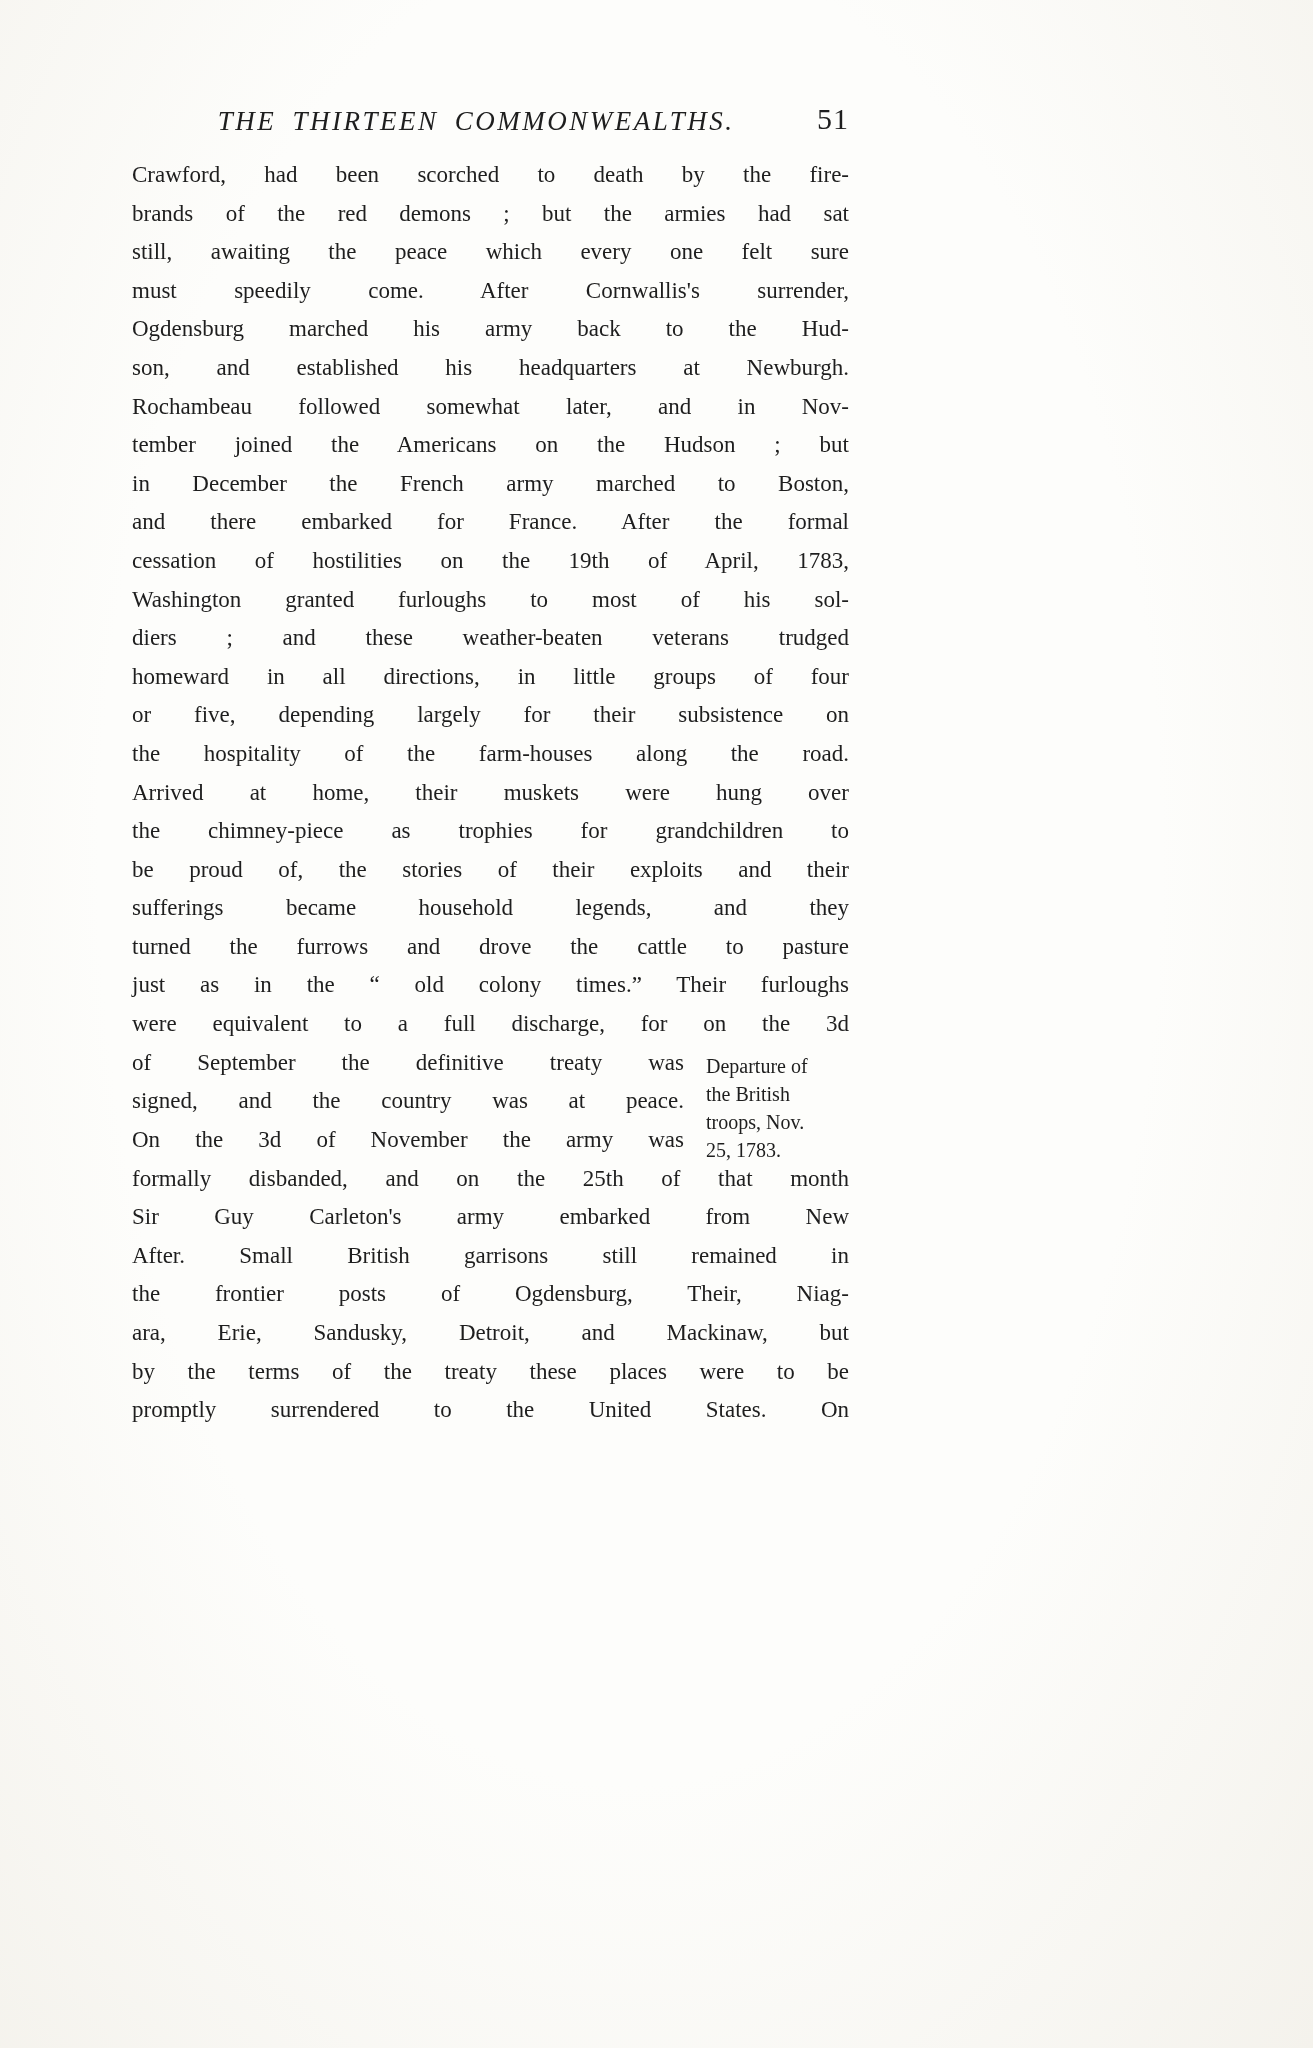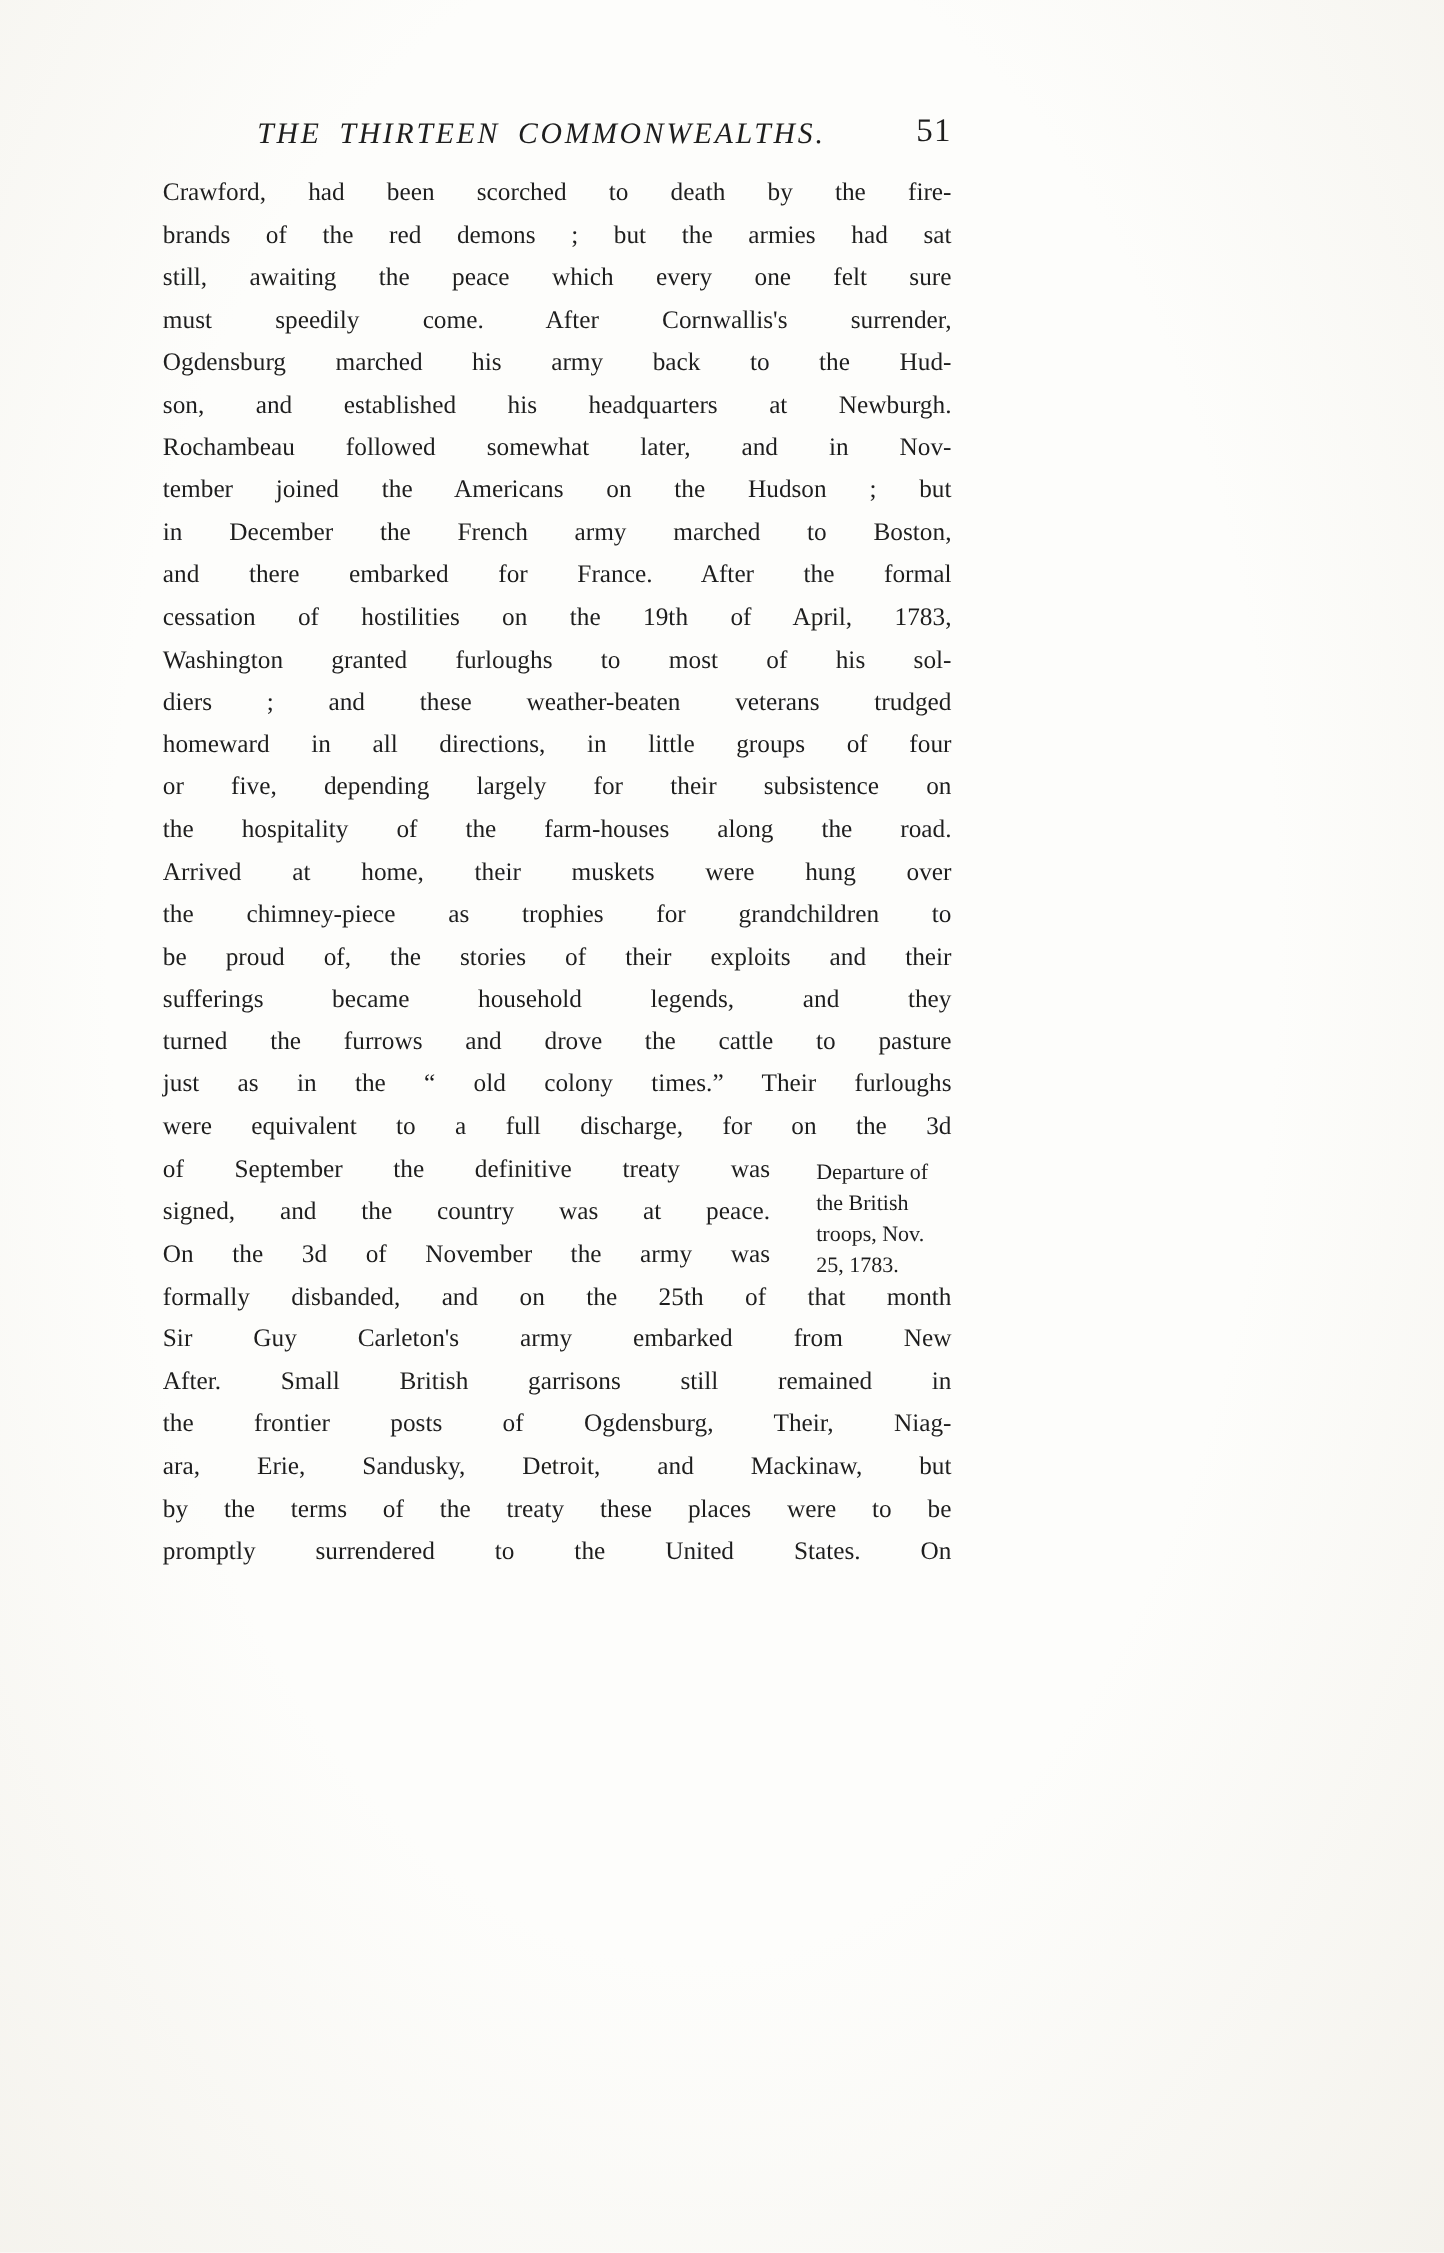--- a/index.html
+++ b/index.html
@@ -12,21 +12,21 @@
     width: 1313px;
     height: 2048px;
     background: radial-gradient(ellipse at 48% 42%, #fdfdfb 55%, #f4f2ec 100%);
     font-family: "Liberation Serif", "DejaVu Serif", serif;
     color: #1e1e1e;
     overflow: hidden;
     font-kerning: normal;
   }
   .text-block {
     position: absolute;
-    left: 148px;
+    left: 132px;
     top: 100px;
     width: 717px;
   }
   .running-head {
     position: relative;
     height: 46px;
   }
   .head-title {
     position: absolute;
     left: 48%;
@@ -67,21 +67,20 @@
     height: 116px;
     padding: 8px 0 0 22px;
     box-sizing: border-box;
   }
   .sidenote-line {
     font-size: 20px;
     line-height: 28px;
     text-align: left;
     text-align-last: left;
     white-space: nowrap;
-    margin-left: 20px;
   }
 </style>
 </head>
 <body>
 
 <div class="scan">
   <div class="text-block">
 
     <header class="running-head">
       <span class="head-title">THE THIRTEEN COMMONWEALTHS.</span>

